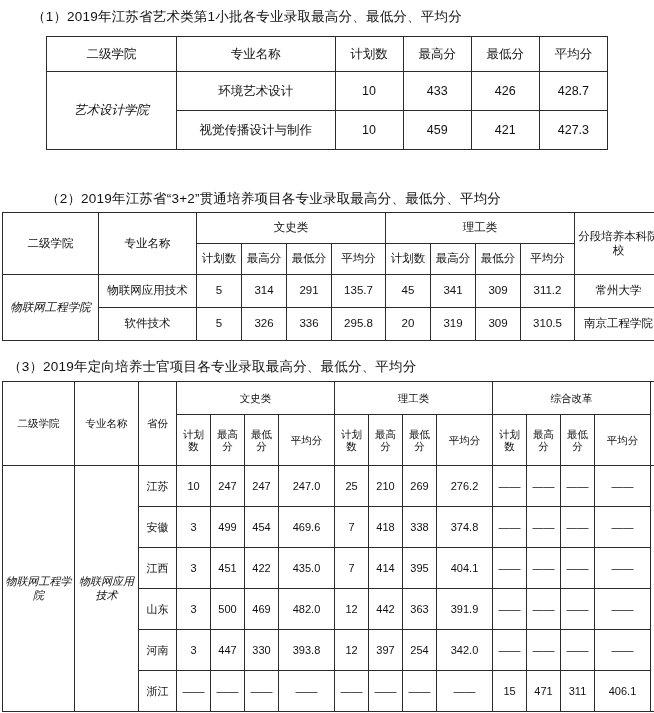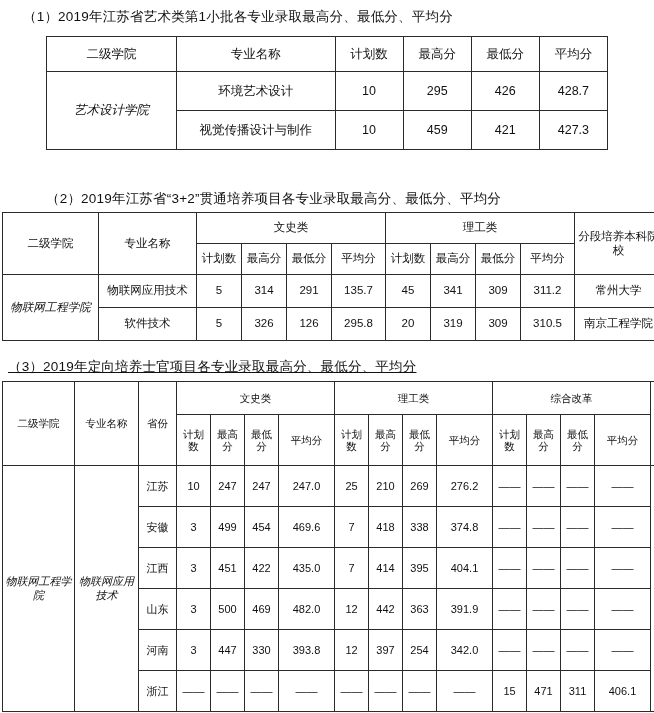--- a/index.html
+++ b/index.html
@@ -22,23 +22,23 @@
   }
 
   
   .section-title {
     font-size: 13.5px;
     line-height: 1;
     color: #111111;
     white-space: nowrap;
     letter-spacing: 0.2px;
   }
-  .title-1 { position: absolute; left: 23px;  top: 10px; }
+  .title-1 { position: absolute; left: 32px;  top: 10px; }
   .title-2 { position: absolute; left: 46px;  top: 192px; }
-  .title-3 { position: absolute; left: 8px;   top: 360px; text-decoration: underline; }
+  .title-3 { position: absolute; left: 8px;   top: 360px; }
 
   
   table {
     border-collapse: collapse;
     table-layout: fixed;
     font-size: 11.5px;
     color: #111111;
   }
   table td, table th {
     border: 1px solid #2b2b2b;
@@ -121,21 +121,21 @@
           <th>最高分</th>
           <th>最低分</th>
           <th>平均分</th>
         </tr>
       </thead>
       <tbody>
         <tr>
           <td rowspan="2" class="vcell">艺术设计学院</td>
           <td>环境艺术设计</td>
           <td>10</td>
-          <td>295</td>
+          <td>433</td>
           <td>426</td>
           <td>428.7</td>
         </tr>
         <tr>
           <td>视觉传播设计与制作</td>
           <td>10</td>
           <td>459</td>
           <td>421</td>
           <td>427.3</td>
         </tr>
@@ -190,21 +190,21 @@
           <td>45</td>
           <td>341</td>
           <td>309</td>
           <td>311.2</td>
           <td>常州大学</td>
         </tr>
         <tr class="drow">
           <td>软件技术</td>
           <td>5</td>
           <td>326</td>
-          <td>126</td>
+          <td>336</td>
           <td>295.8</td>
           <td>20</td>
           <td>319</td>
           <td>309</td>
           <td>310.5</td>
           <td>南京工程学院</td>
         </tr>
       </tbody>
     </table>
   </div>

